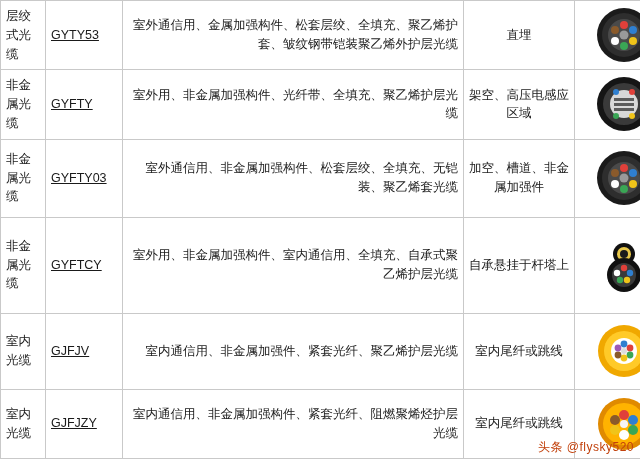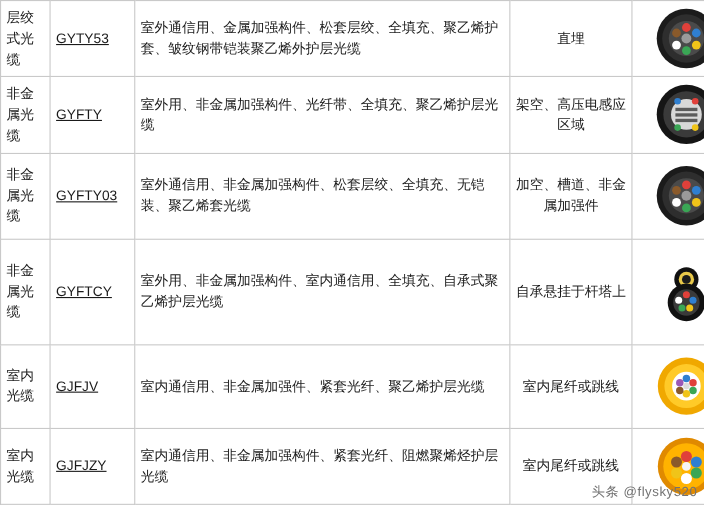--- a/index.html
+++ b/index.html
@@ -38,21 +38,21 @@
   }
   td.col-code {
     width: 66px;
     text-align: left;
     padding-left: 5px;
     font-size: 12.5px;
     text-decoration: underline;
   }
   td.col-desc {
     width: 330px;
-    text-align: left;
+    text-align: right;
     padding-left: 7px;
     padding-right: 7px;
   }
   td.col-use {
     width: 100px;
     text-align: center;
     padding-left: 6px;
     padding-right: 4px;
   }
   td.col-img {
@@ -64,21 +64,21 @@
     width: 56px;
     height: 56px;
     margin: 0 auto;
     display: block;
   }
   .watermark {
     position: absolute;
     right: 6px;
     bottom: 4px;
     font-size: 12px;
-    color: #737373;
+    color: #c2410c;
     font-family: "Liberation Sans", sans-serif;
     letter-spacing: 0.5px;
   }
   .row-h1 { height: 62px; }
   .row-h2 { height: 62px; }
   .row-h3 { height: 78px; }
   .row-h4 { height: 96px; }
   .row-h5 { height: 76px; }
   .row-h6 { height: 62px; }
 </style>

